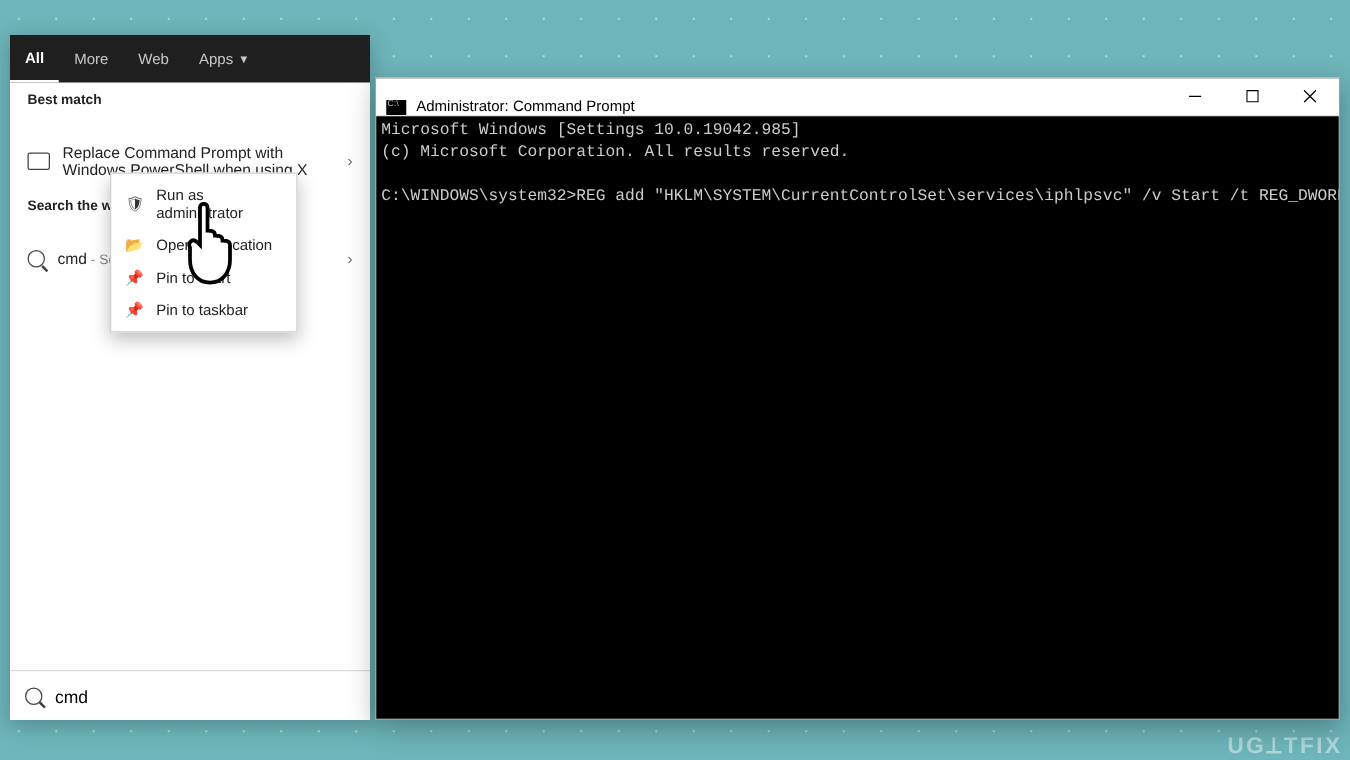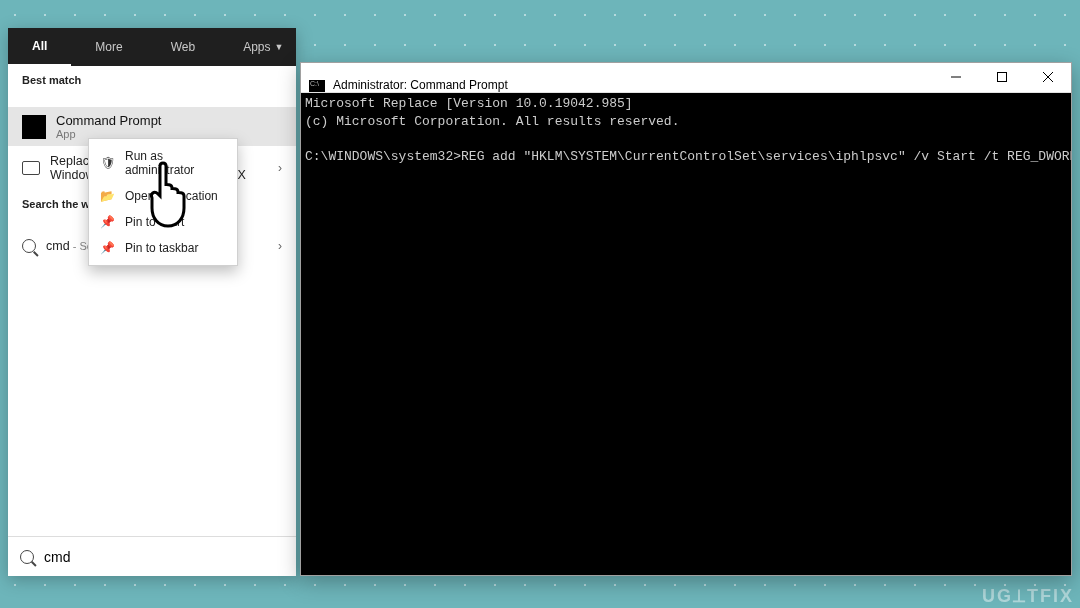--- a/index.html
+++ b/index.html
@@ -18,21 +18,21 @@
       width: 288px; height: 548px;
       background: #fff;
       box-shadow: 0 4px 16px rgba(0,0,0,.25);
       display: flex; flex-direction: column;
     }
     .tabs {
       display: flex; align-items: center;
       background: #1f1f1f; color: #fff;
       height: 38px; font-size: 12px;
     }
-    .tab { padding: 0 24px; height: 100%; display: flex; align-items: center; cursor: pointer; color: #c8c8c8; }
+    .tab { padding: 0 12px; height: 100%; display: flex; align-items: center; cursor: pointer; color: #c8c8c8; }
     .tab.active { color: #fff; border-bottom: 2px solid #fff; font-weight: 600; }
     .tab .caret { margin-left: 4px; font-size: 9px; }
     .section-header {
       font-size: 11px; font-weight: 600;
       padding: 8px 14px 21px 14px; color: #222;
     }
     .result-row {
       display: flex; align-items: center;
       padding: 6px 14px; gap: 10px;
       cursor: default;
@@ -123,27 +123,20 @@
     <div class="tab active">All</div>
     <div class="tab">More</div>
     <div class="tab">Web</div>
     <div class="tab">
       <span>Apps</span>
       <span class="caret">▼</span>
     </div>
   </div>
 
   <div class="section-header">Best match</div>
-  <div class="result-row best">
-    <div class="result-icon"></div>
-    <div class="result-text">
-      <div class="result-title">Command Prompt</div>
-      <div class="result-sub">App</div>
-    </div>
-  </div>
 
   <div class="settings-row">
     <div class="row-left">
       <div class="mini-icon"></div>
       <div>
         <div>Replace Command Prompt with</div>
         <div>Windows PowerShell when using X</div>
       </div>
     </div>
     <span class="chev">›</span>
@@ -209,19 +202,19 @@
           </svg>
       </div>
       <div class="win-btn close">
         <svg viewBox="0 0 10 10">
             <line x1="0" y1="0" x2="10" y2="10"></line>
             <line x1="10" y1="0" x2="0" y2="10"></line>
           </svg>
       </div>
     </div>
   </div>
-  <div class="terminal"><span>Microsoft Replace [Version 10.0.19042.985]</span>
+  <div class="terminal"><span>Microsoft Windows [Settings 10.0.19042.985]</span>
 <span>(c) Microsoft Corporation. All results reserved.</span>
 <span></span>
 <span>C:\WINDOWS\system32&gt;</span><span>REG add "HKLM\SYSTEM\CurrentControlSet\services\iphlpsvc" /v Start /t REG_DWORD /d 4 /f</span></div>
 </div>
 
 <div class="watermark">UG⟂TFIX</div>
 
 </body></html>

